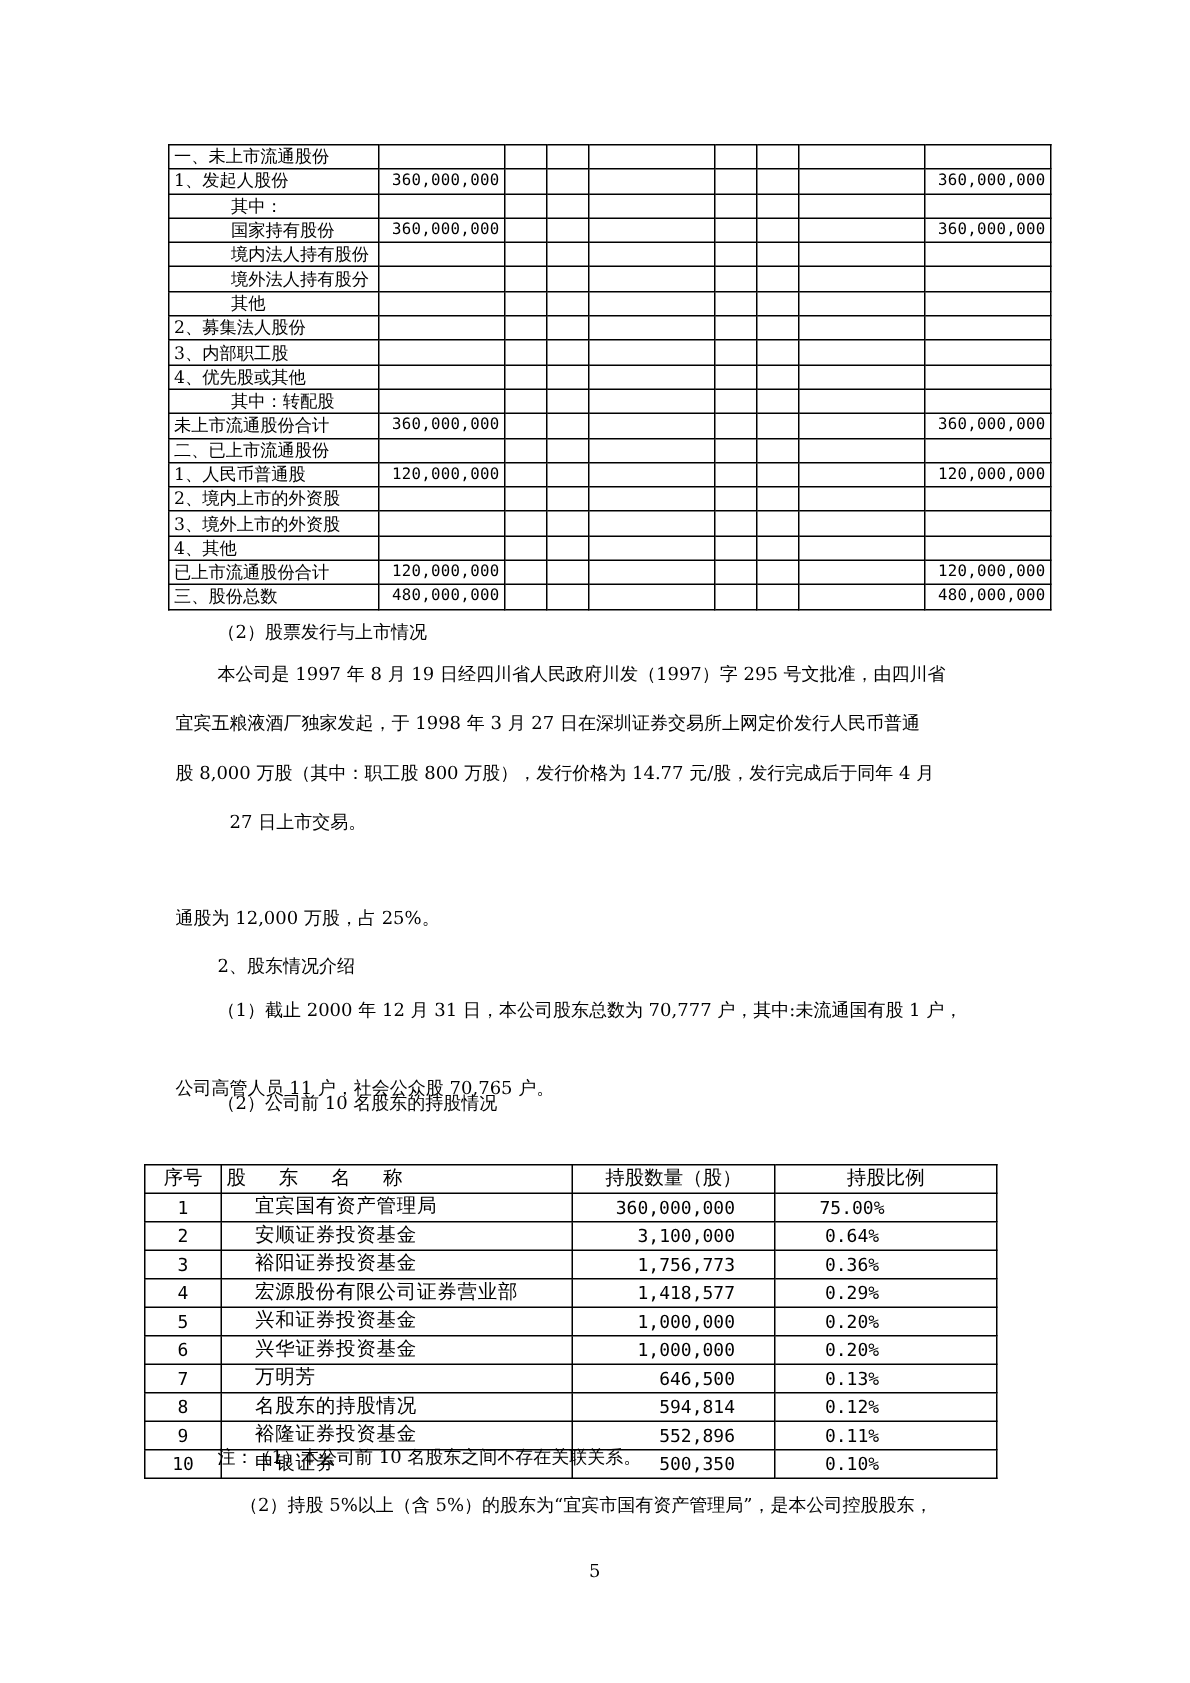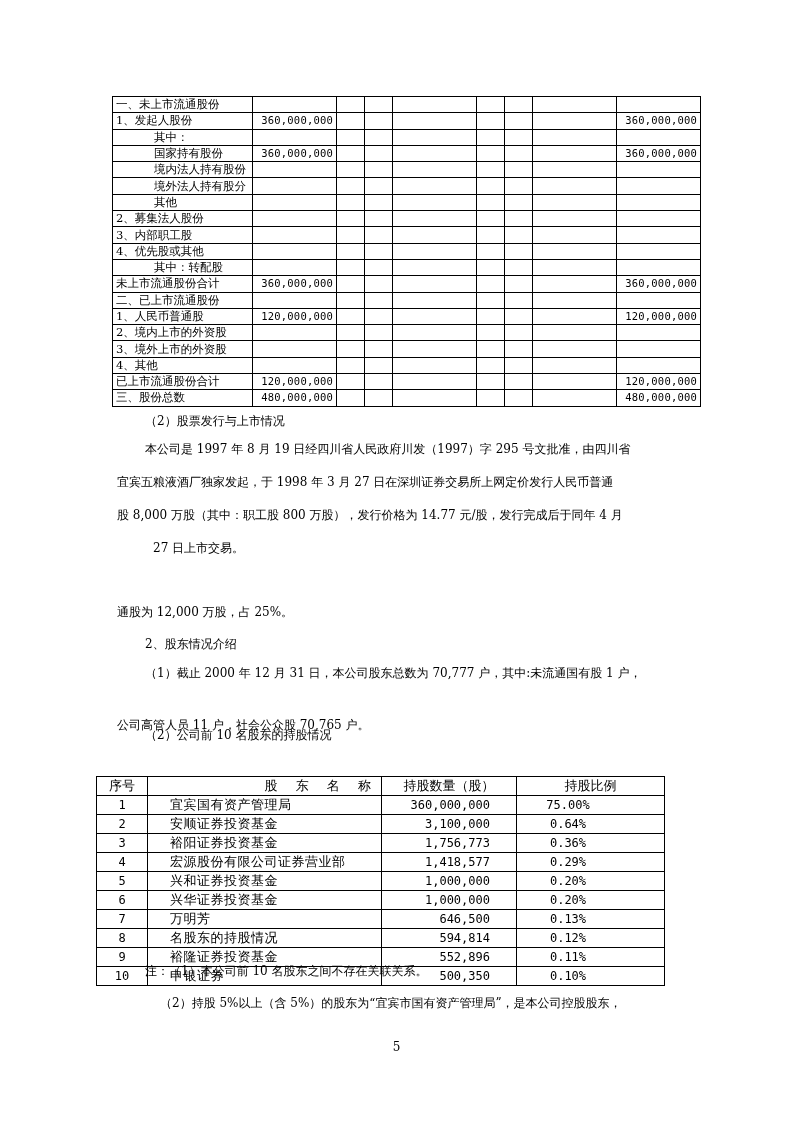--- a/index.html
+++ b/index.html
@@ -22,21 +22,21 @@
   
   table.t2 { position: absolute; left: 96px; top: 748px; border-collapse: collapse;
              table-layout: fixed; width: 568px; margin-top: 28px; }
   table.t2 td { border: 1px solid #000; height: 18px; padding: 0 3px; font-size: 13px;
                 line-height: 18px; white-space: nowrap; overflow: hidden; }
   table.t2 td.c { text-align: center; }
   table.t2 td.name { padding-left: 22px; letter-spacing: 0.5px; }
   table.t2 td.mono { font-family: "DejaVu Sans Mono", "Liberation Mono", monospace; font-size: 12px; }
   table.t2 td.qty { text-align: right; padding-right: 26px; }
   table.t2 td.pct { text-align: center; padding-right: 48px; }
-  table.t2 td.hdr-spaced { letter-spacing: 7px; text-align: right; }
+  table.t2 td.hdr-spaced { letter-spacing: 7px; text-align: left; font-family: Liberation Mono, monospace; }
 
   .pagenum { position: absolute; left: 0; width: 793px; top: 1040px; text-align: center; font-size: 12px; }
 </style>
 </head>
 <body>
 
 <div class="page">
 
   <table class="t1">
     <colgroup>

